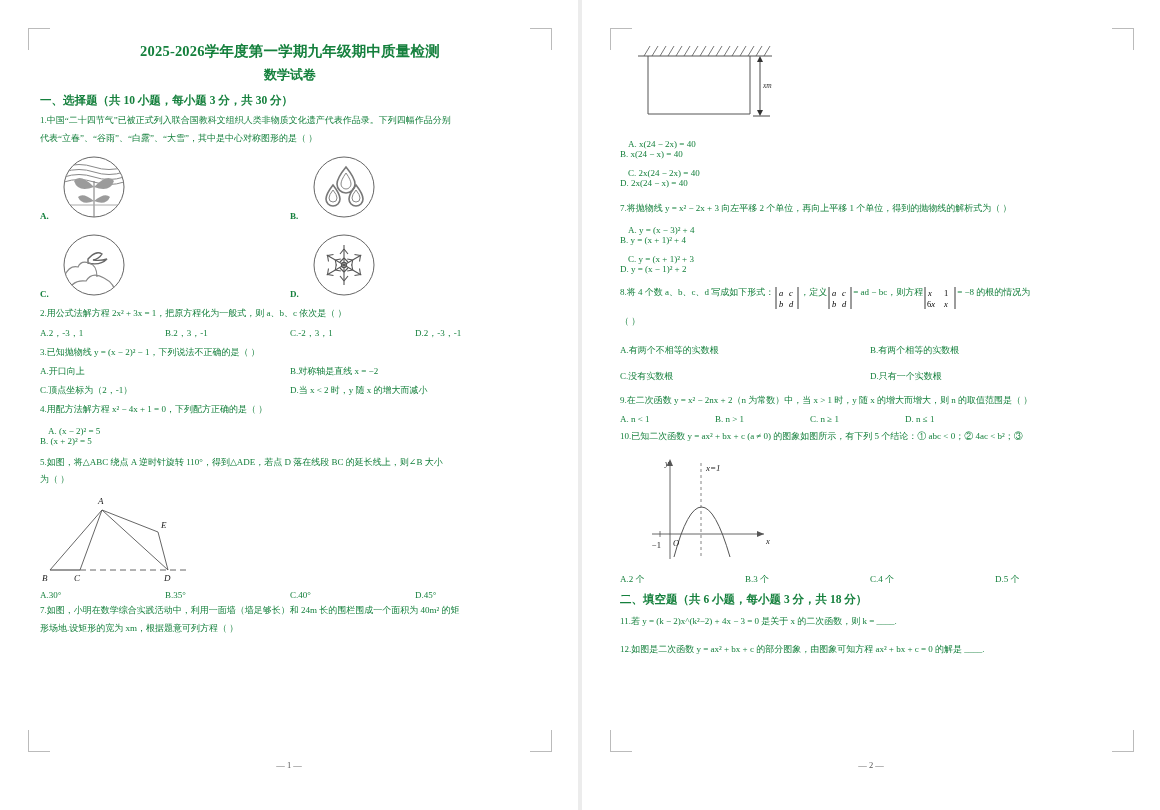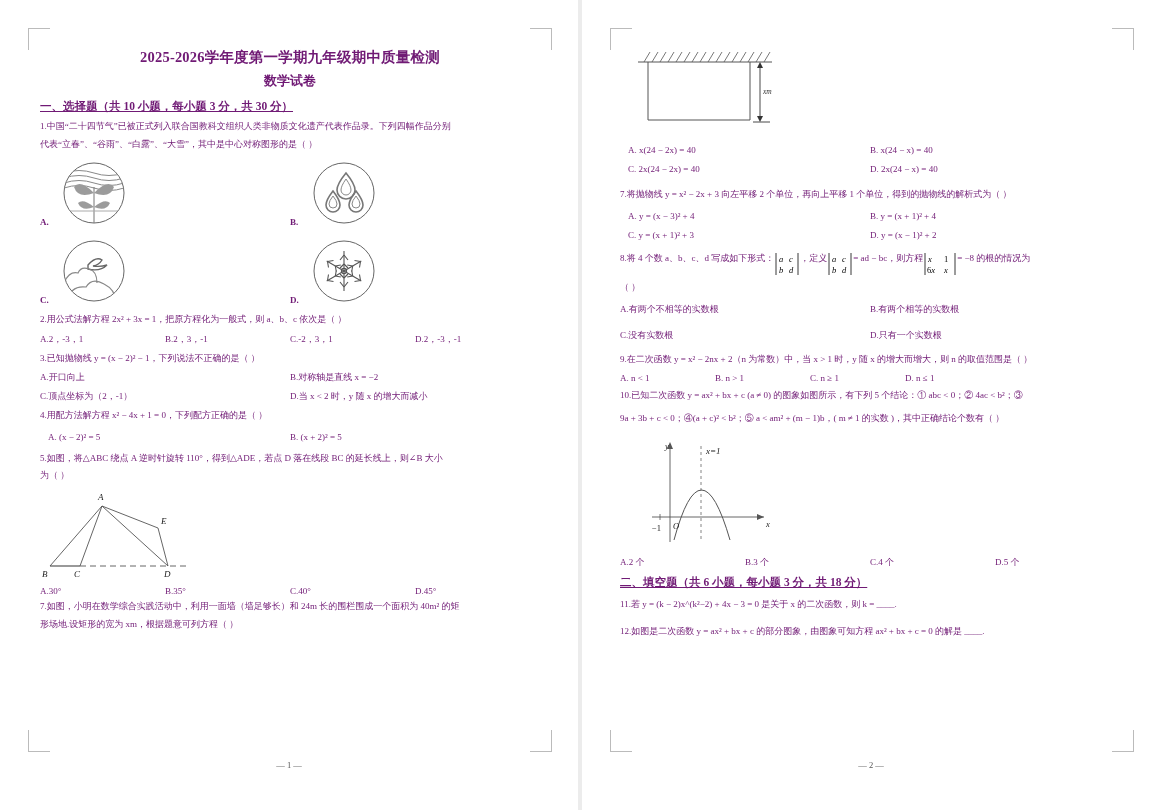--- a/index.html
+++ b/index.html
@@ -36,23 +36,23 @@
 
   
   .cmark { position: absolute; width: 22px; height: 22px; }
   .cmark.tl { border-left: 1px solid #bbb; border-top: 1px solid #bbb; }
   .cmark.tr { border-right: 1px solid #bbb; border-top: 1px solid #bbb; }
   .cmark.bl { border-left: 1px solid #bbb; border-bottom: 1px solid #bbb; }
   .cmark.br { border-right: 1px solid #bbb; border-bottom: 1px solid #bbb; }
 
   .content {
     position: absolute;
-    left: 40px; top: 34px;
+    left: 40px; top: 28px;
     width: 500px; height: 740px;
-    color: #701a75;
+    color: #15803d;
   }
   #page-right .content { left: 38px; }
 
   .doc-title {
     text-align: center;
     font-weight: bold;
     font-size: 14.5px;
     letter-spacing: 0.2px;
     margin: 14px 0 0 0;
     font-family: "Liberation Serif", serif;
@@ -60,39 +60,38 @@
   .doc-subtitle {
     text-align: center;
     font-weight: bold;
     font-size: 13px;
     margin: 5px 0 0 0;
   }
   .section-head {
     font-weight: bold;
     font-size: 11.5px;
     margin: 9px 0 3px 0;
-    text-decoration: underline;
   }
   .q {
     font-size: 9px;
     line-height: 1.62;
     margin: 5px 0 0 0;
     text-align: justify;
   }
   .q.tight { margin-top: 3px; }
   .opts {
     font-size: 9px;
     margin: 6px 0 0 0;
     display: flex;
   }
   .opts > span { display: inline-block; }
   .opt4 > span { width: 25%; }
   .opt2 > span { width: 50%; }
   .opt2 > span.ind { padding-left: 8px; }
-  .opts.wide { margin-top: 9px; }
+  .opts.wide { margin-top: 9px; flex-direction: column; }
 
   .fig { margin: 5px 0 0 0; }
 
   .footer {
     position: absolute;
     bottom: 40px; left: 0; width: 100%;
     text-align: center;
     font-size: 8.5px;
     color: #555;
   }
@@ -354,39 +353,38 @@
           <line x1="2" y1="2" x2="2" y2="24" stroke="#222" stroke-width="0.9"></line>
           <line x1="32" y1="2" x2="32" y2="24" stroke="#222" stroke-width="0.9"></line>
           <text x="5" y="11" font-size="8.5" font-family="Liberation Serif, serif" font-style="italic">x</text>
           <text x="21" y="11" font-size="8.5" font-family="Liberation Serif, serif">1</text>
           <text x="4" y="22" font-size="8.5" font-family="Liberation Serif, serif">6<tspan font-style="italic">x</tspan></text>
           <text x="21" y="22" font-size="8.5" font-family="Liberation Serif, serif" font-style="italic">x</text>
         </svg>
         <span>= −8 的根的情况为</span>
       </div>
       <div class="q tight">（    ）</div>
-      <div class="opts opt2" style="margin-top:9px">
+      <div class="opts opt2" style="margin-top:16px">
         <span>A.有两个不相等的实数根</span>
         <span>B.有两个相等的实数根</span>
       </div>
       <div class="opts opt2" style="margin-top:13px">
         <span>C.没有实数根</span>
         <span>D.只有一个实数根</span>
       </div>
 
       <div class="q" style="margin-top:10px">9.在二次函数 y = x² − 2nx + 2（n 为常数）中，当 x &gt; 1 时，y 随 x 的增大而增大，则 n 的取值范围是（    ）</div>
       <div class="opts opt4">
         <span style="width:19%">A.  n &lt; 1</span>
         <span style="width:19%">B.  n &gt; 1</span>
         <span style="width:19%">C.  n ≥ 1</span>
         <span style="width:19%">D.  n ≤ 1</span>
       </div>
 
       <div class="q" style="">10.已知二次函数 y = ax² + bx + c (a ≠ 0) 的图象如图所示，有下列 5 个结论：① abc &lt; 0；② 4ac &lt; b²；③</div>
-      <div class="q" style="margin-top:9px">9a + 3b + c &lt; 0；④(a + c)² &lt; b²；⑤ a &lt; am² + (m − 1)b，( m ≠ 1 的实数 )，其中正确结论个数有（    ）</div>
 
       <div class="fig" style="margin-top:6px; padding-left:18px;">
         <svg width="150" height="118" viewBox="0 0 150 118">
           <line x1="14" y1="85" x2="126" y2="85" stroke="#555" stroke-width="0.9"></line>
           <path d="M126 85 l-7 -3 l0 6 Z" fill="#555"></path>
           <line x1="32" y1="110" x2="32" y2="12" stroke="#555" stroke-width="0.9"></line>
           <path d="M32 10 l-3 7 l6 0 Z" fill="#555"></path>
           <line x1="63" y1="14" x2="63" y2="108" stroke="#777" stroke-width="0.9" stroke-dasharray="3 3"></line>
           <path d="M36 108 Q63 8 92 108" fill="none" stroke="#555" stroke-width="1"></path>
           <line x1="22" y1="82" x2="22" y2="88" stroke="#555" stroke-width="0.8"></line>

